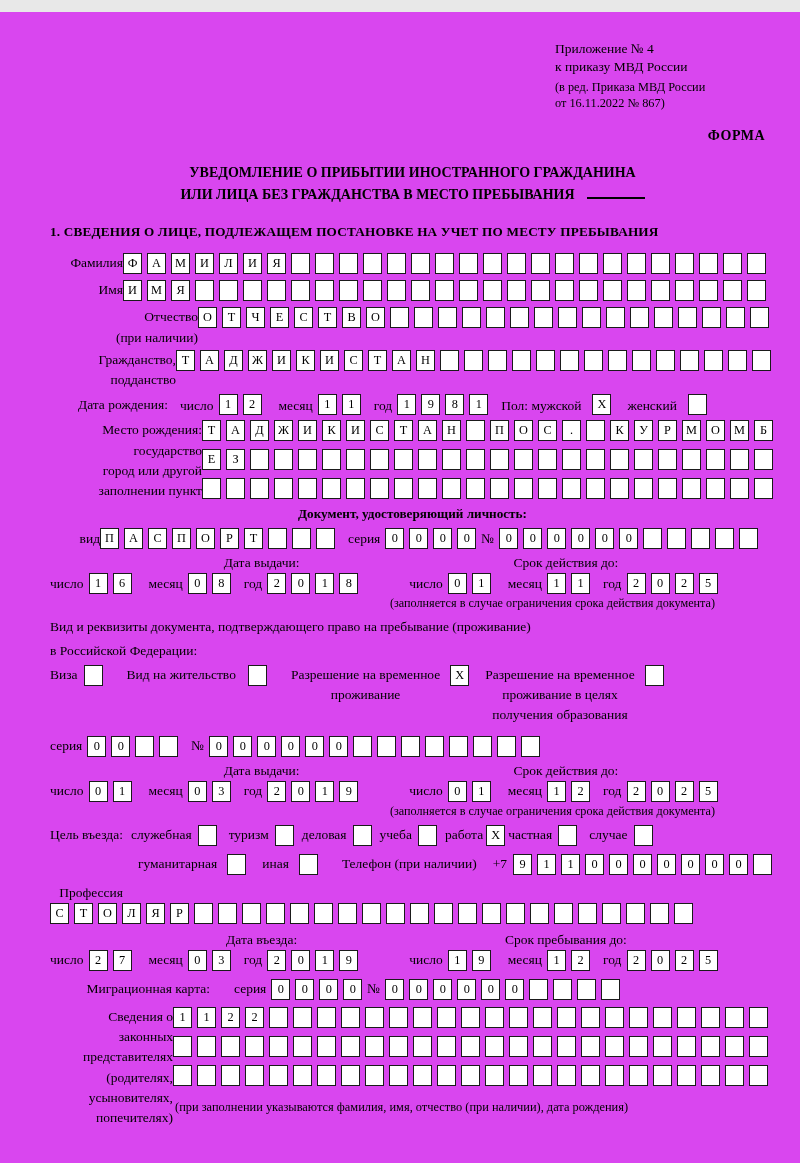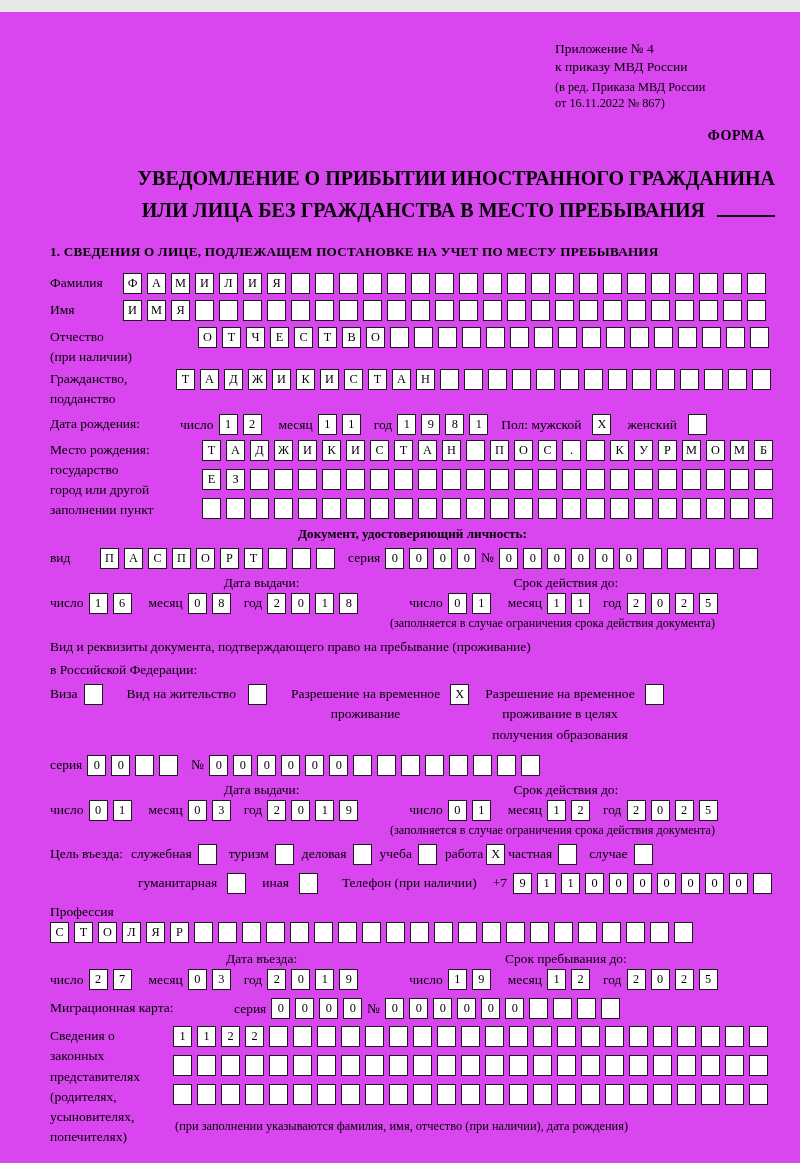--- a/index.html
+++ b/index.html
@@ -5,26 +5,26 @@
   html,body { margin:0; padding:0; background:#e8e8e8; }
   .page {
     width:800px; height:1163px; margin:12px auto; background:#d946ef;
     box-sizing:border-box; padding:28px 25px 0 50px;
     font-family:"Liberation Serif", serif; font-size:13.5px; color:#000;
     overflow:hidden; position:relative;
   }
   .appendix { margin-left:auto; width:220px; line-height:1.32; }
   .appendix .sub { font-size:12.3px; margin-top:4px; line-height:1.3; }
   .forma { text-align:right; font-weight:bold; font-size:14px; padding-right:10px; margin-top:16px; letter-spacing:.5px; }
-  .title { text-align:right; font-weight:bold; font-size:20px; margin-top:18px; line-height:1.6; }
+  .title { text-align:center; font-weight:bold; font-size:14px; margin-top:18px; line-height:1.6; }
   .title .uline { display:inline-block; width:58px; border-bottom:2px solid #000; margin-left:12px; height:13px; }
   .sheading { font-weight:bold; font-size:13.2px; margin-top:18px; letter-spacing:.2px; }
 
   .frow { display:flex; align-items:flex-start; margin-top:6px; }
-  .flabel { flex:none; line-height:1.5; }
+  .flabel { flex:none; line-height:1.5;text-align:right; }
   .lw-sur { width:73px; }
   .lw-pat { width:148px; }
   .lw-cit { width:126px; }
   .lw-bp  { width:152px; }
   .lw-reps{ width:123px; }
   .lw-mig { width:160px; }
   .lw-kind{ width:50px; }
 
   .boxes { display:flex; flex:none; }
   .cell, .cbox {

